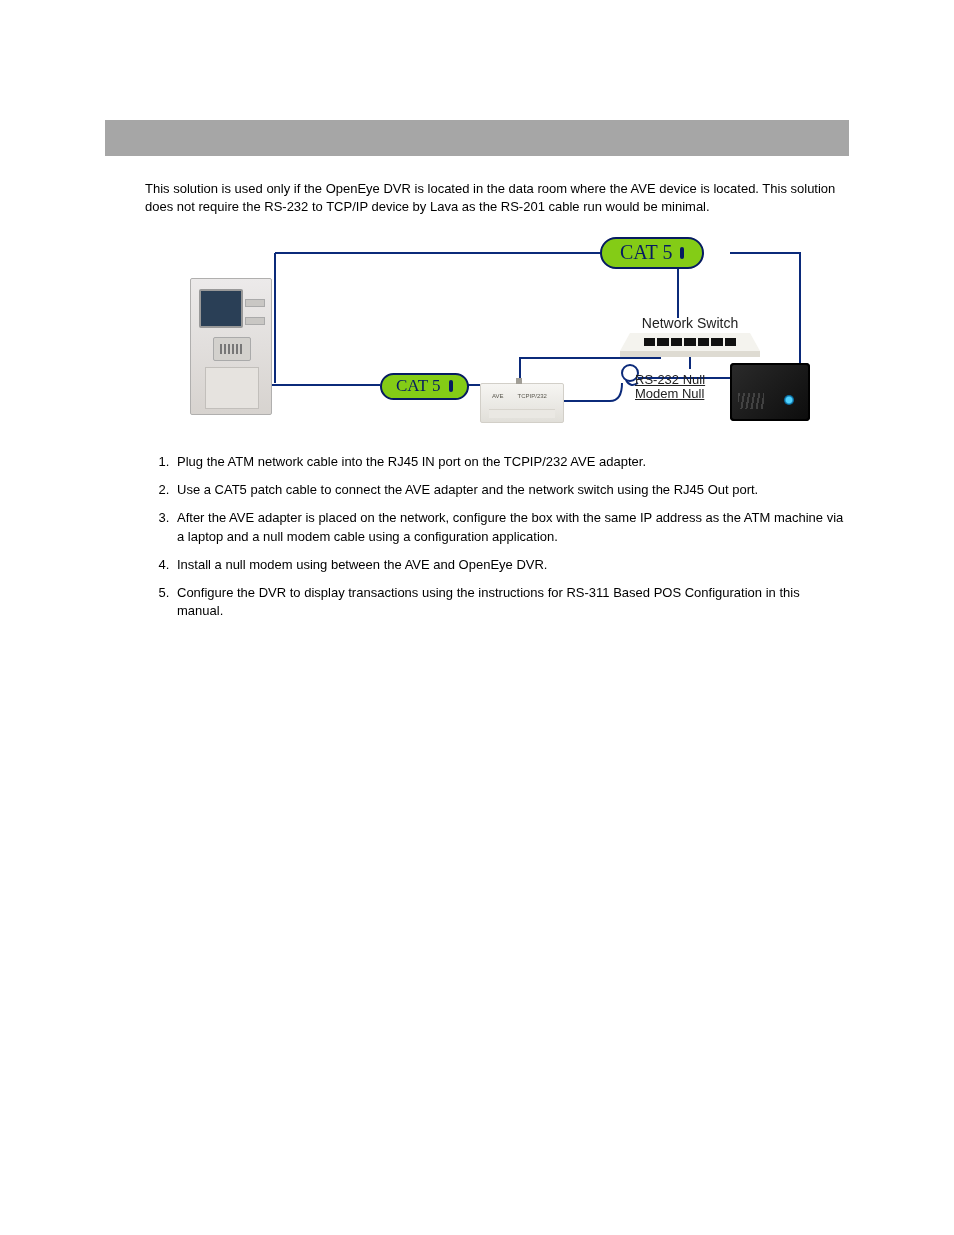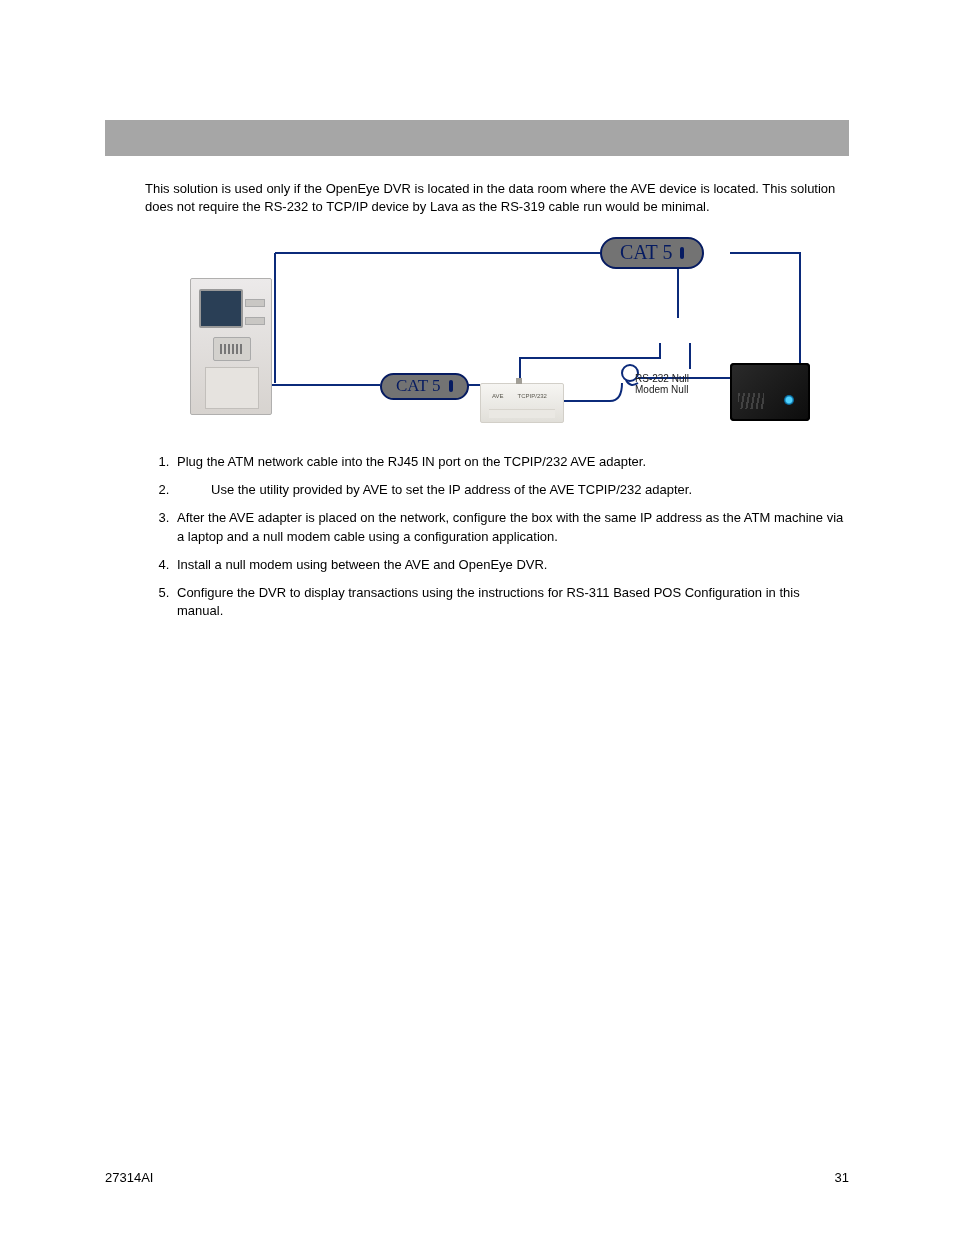--- a/index.html
+++ b/index.html
@@ -63,21 +63,21 @@
     position:absolute; left:22px; top:58px; width:36px; height:22px;
     background:#d3d1cd; border:1px solid #aaa; border-radius:2px;
   }
   .atm .keypad::after{content:""; position:absolute; left:6px; top:6px; width:24px; height:10px;
     background:repeating-linear-gradient(90deg,#777 0 2px,transparent 2px 4px);}
   .atm .body { position:absolute; left:14px; top:88px; width:52px; height:40px; background:#e6e3df; border:1px solid #c2bfbb;}
   
   .pill {
     position:absolute;
     border:2px solid #061b61;
-    background:#737373;
+    background:#84cc16;
     color:#061b61;
     font-family:"Times New Roman",serif;
     font-size:17px;
     font-weight:normal;
     padding:1px 14px 2px 14px;
     border-radius:16px;
     white-space:nowrap;
     display:flex; align-items:center;
   }
   .pill .tip {
@@ -115,21 +115,21 @@
   .switch::before{
     content:""; position:absolute; left:-10px; top:18px; width:140px; height:6px;
     background:#dedbd2;
   }
   .switch .ports{
     position:absolute; left:14px; top:5px; width:92px; height:10px;
     display:flex; gap:2px;
   }
   .switch .ports i{ flex:1; background:#111; height:8px; }
   
-  .rs-label { left:445px; top:140px; font-size:10px; color:#222; line-height:1.1;}
+  .rs-label { left:445px; top:140px; font-size:13px; color:#222; line-height:1.1;text-decoration:underline;}
   
   .dvr {
     left:540px; top:130px; width:80px; height:58px;
     background:linear-gradient(135deg,#2b2b2b,#0c0c0c);
     border-radius:4px;
     box-shadow:inset 0 0 0 2px #000;
   }
   .dvr .vents{
     position:absolute; left:8px; top:30px; width:26px; height:16px;
     background:repeating-linear-gradient(100deg,#5a5a5a 0 2px,transparent 2px 5px);
@@ -152,21 +152,21 @@
     font-size:13px;
   }
 </style>
 </head>
 <body>
 
 <div class="page">
 
   <div class="grey-bar"></div>
 
-  <p class="intro-text">This solution is used only if the OpenEye DVR is located in the data room where the AVE device is located.  This solution does not require the RS-232 to TCP/IP device by Lava as the RS-319 cable run would be minimal.</p>
+  <p class="intro-text">This solution is used only if the OpenEye DVR is located in the data room where the AVE device is located.  This solution does not require the RS-232 to TCP/IP device by Lava as the RS-201 cable run would be minimal.</p>
 
   <div class="diagram">
     <svg class="wires" viewBox="0 0 620 200">
 
       <path d="M85 20 H410" stroke="#0b2a7a" stroke-width="2" fill="none"></path>
       <path d="M540 20 H610 V160 H620" stroke="#0b2a7a" stroke-width="2" fill="none"></path>
       <path d="M85 20 V150" stroke="#0b2a7a" stroke-width="2" fill="none"></path>
 
       <path d="M488 28 V85" stroke="#0b2a7a" stroke-width="2" fill="none"></path>
 
@@ -205,40 +205,50 @@
     </div>
 
     <div class="piece ave">
         <div class="plug"></div>
       </div>
     <div class="piece ave-label">
       <span>AVE</span>
         <span>TCPIP/232</span>
     </div>
 
+    <div class="piece switch-wrap">
+      <div class="switch-label">Network Switch</div>
+      <div class="switch">
+          <div class="ports">
+            <i></i>
+            <i></i>
+            <i></i>
+            <i></i>
+            <i></i>
+            <i></i>
+            <i></i>
+          </div>
+        </div>
+    </div>
 
     <div class="piece rs-label">
       <div>RS-232 Null</div>
       <div>Modem Null</div>
     </div>
 
     <div class="piece dvr">
       <div class="vents"></div>
         <div class="led"></div>
     </div>
   </div>
 
   <ol class="steps">
     <li>Plug the ATM network cable into the RJ45 IN port on the TCPIP/232 AVE adapter.</li>
     <li>
-      <span class="sub">Use the utility provided by AVE to set the IP address of the AVE TCPIP/232 adapter.</span>
+      <span>Use a CAT5 patch cable to connect the AVE adapter and the network switch using the RJ45 Out port.</span>
     </li>
     <li>After the AVE adapter is placed on the network, configure the box with the same IP address as the ATM machine via a laptop and a null modem cable using a configuration application.</li>
     <li>Install a null modem using between the AVE and OpenEye DVR.</li>
     <li>Configure the DVR to display transactions using the instructions for RS-311 Based POS Configuration in this manual.</li>
   </ol>
 
-  <div class="footer">
-    <span>27314AI</span>
-    <span>31</span>
-  </div>
 
 </div>
 
 </body></html>

